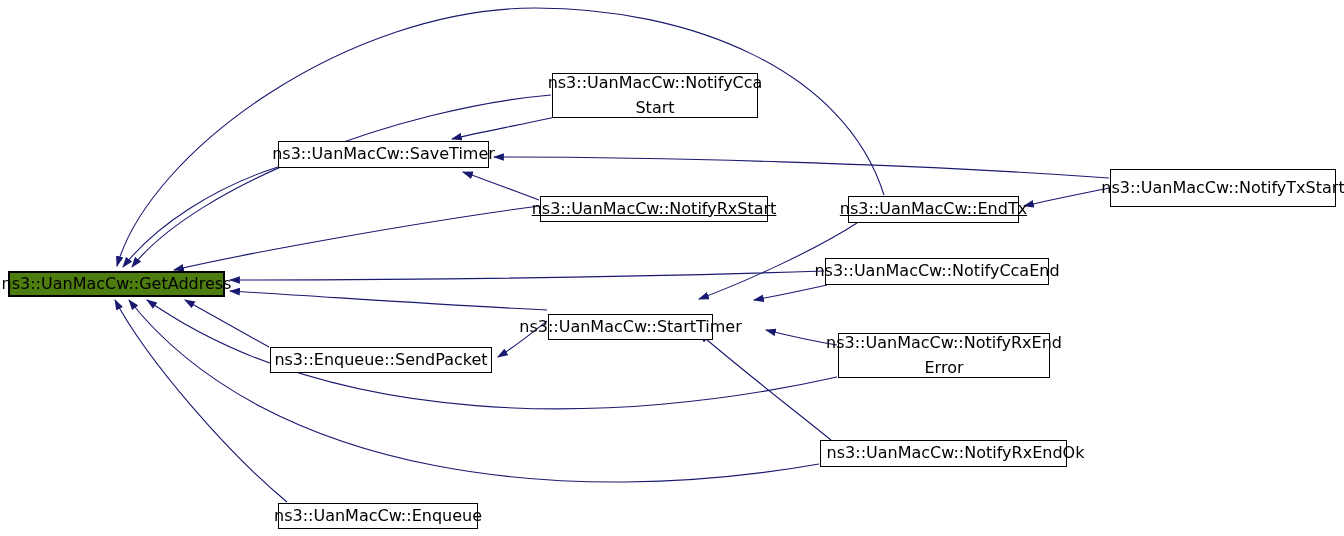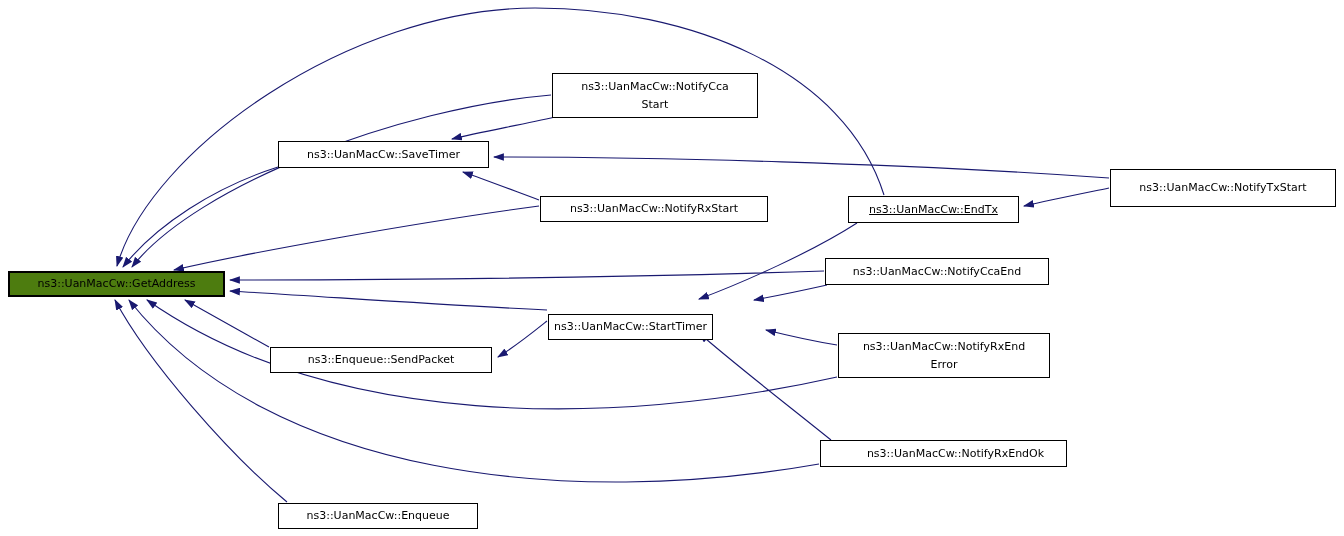--- a/index.html
+++ b/index.html
@@ -18,21 +18,21 @@
     position: absolute;
     left: 0; top: 0;
     width: 1344px; height: 536px;
   }
   .node {
     position: absolute;
     box-sizing: border-box;
     border: 1px solid #000000;
     background: #ffffff;
     color: #000000;
-    font-size: 11px;
+    font-size: 16px;
     line-height: 1.55;
     display: flex;
     align-items: center;
     justify-content: center;
     text-align: center;
     white-space: pre-line;
     cursor: pointer;
   }
   .node.highlight {
     background: #4d7c0f;
@@ -82,21 +82,21 @@
     <path class="edge" d="M 547,321 C 532,333 516,346 498,357" marker-end="url(#arrow)"></path>
   </svg>
 
   <div class="node highlight" style="left:8px; top:271px; width:217px; height:26px;">ns3::UanMacCw::GetAddress</div>
 
   <div class="node" style="left:552px; top:73px; width:206px; height:45px;">ns3::UanMacCw::NotifyCca
 Start</div>
 
   <div class="node" style="left:278px; top:141px; width:211px; height:27px;">ns3::UanMacCw::SaveTimer</div>
 
-  <div class="node" style="left:540px; top:196px; width:228px; height:26px;">ns3::UanMacCw::NotifyRxStart</div>
+  <div class="node" style="left:540px; top:196px; width:228px; height:26px;text-decoration:underline;">ns3::UanMacCw::NotifyRxStart</div>
 
   <div class="node" style="left:848px; top:196px; width:171px; height:27px;text-decoration:underline;">ns3::UanMacCw::EndTx</div>
 
   <div class="node" style="left:1110px; top:169px; width:226px; height:38px;">ns3::UanMacCw::NotifyTxStart</div>
 
   <div class="node" style="left:825px; top:258px; width:224px; height:27px;">ns3::UanMacCw::NotifyCcaEnd</div>
 
   <div class="node" style="left:548px; top:314px; width:165px; height:26px;">ns3::UanMacCw::StartTimer</div>
 
   <div class="node" style="left:838px; top:333px; width:212px; height:45px;">ns3::UanMacCw::NotifyRxEnd

